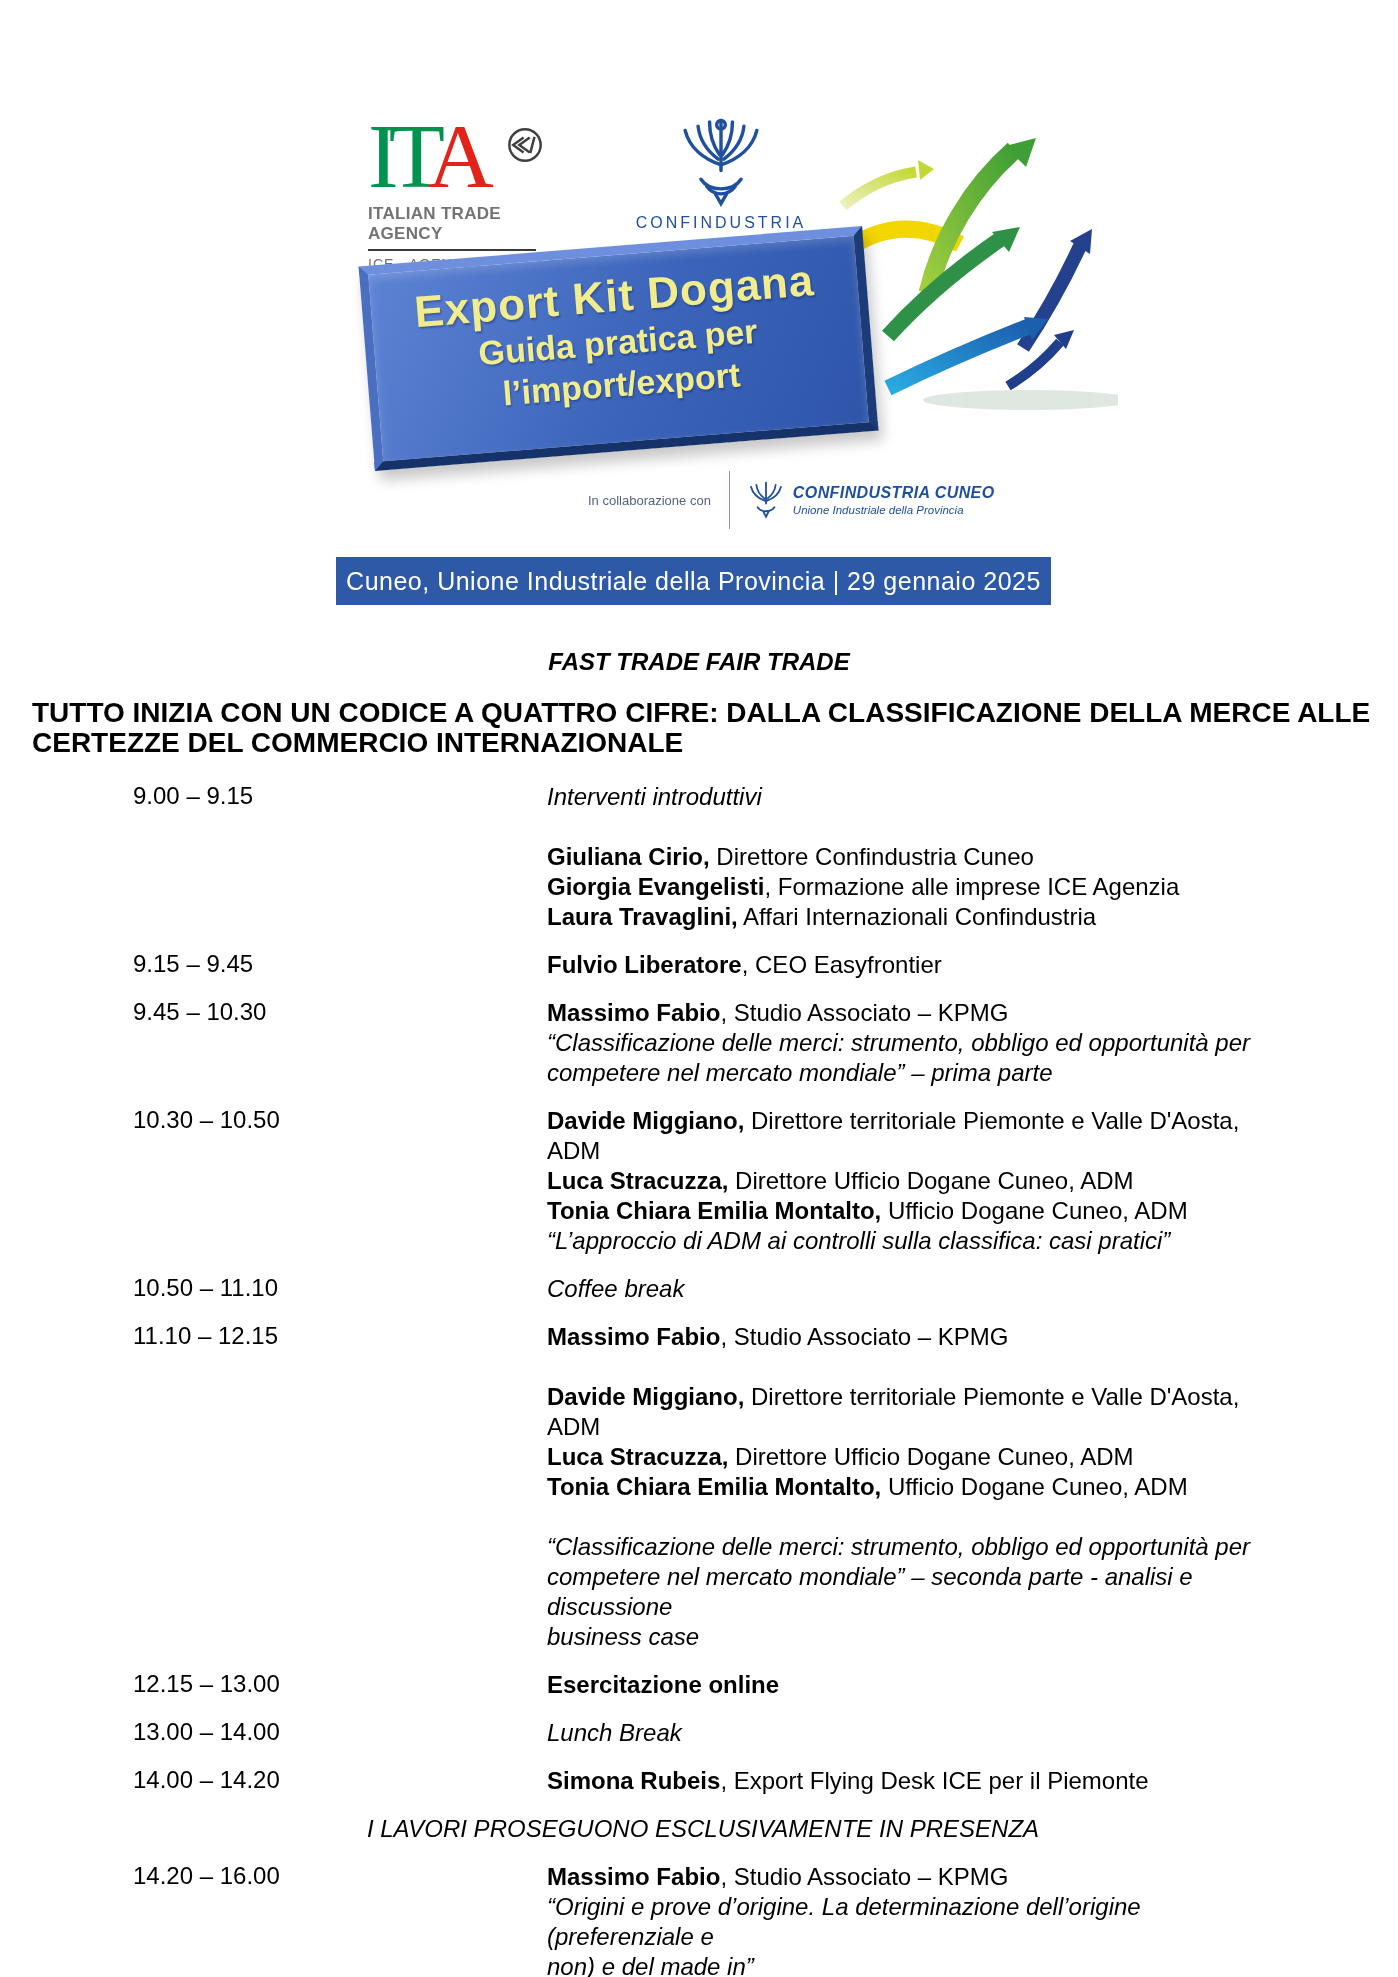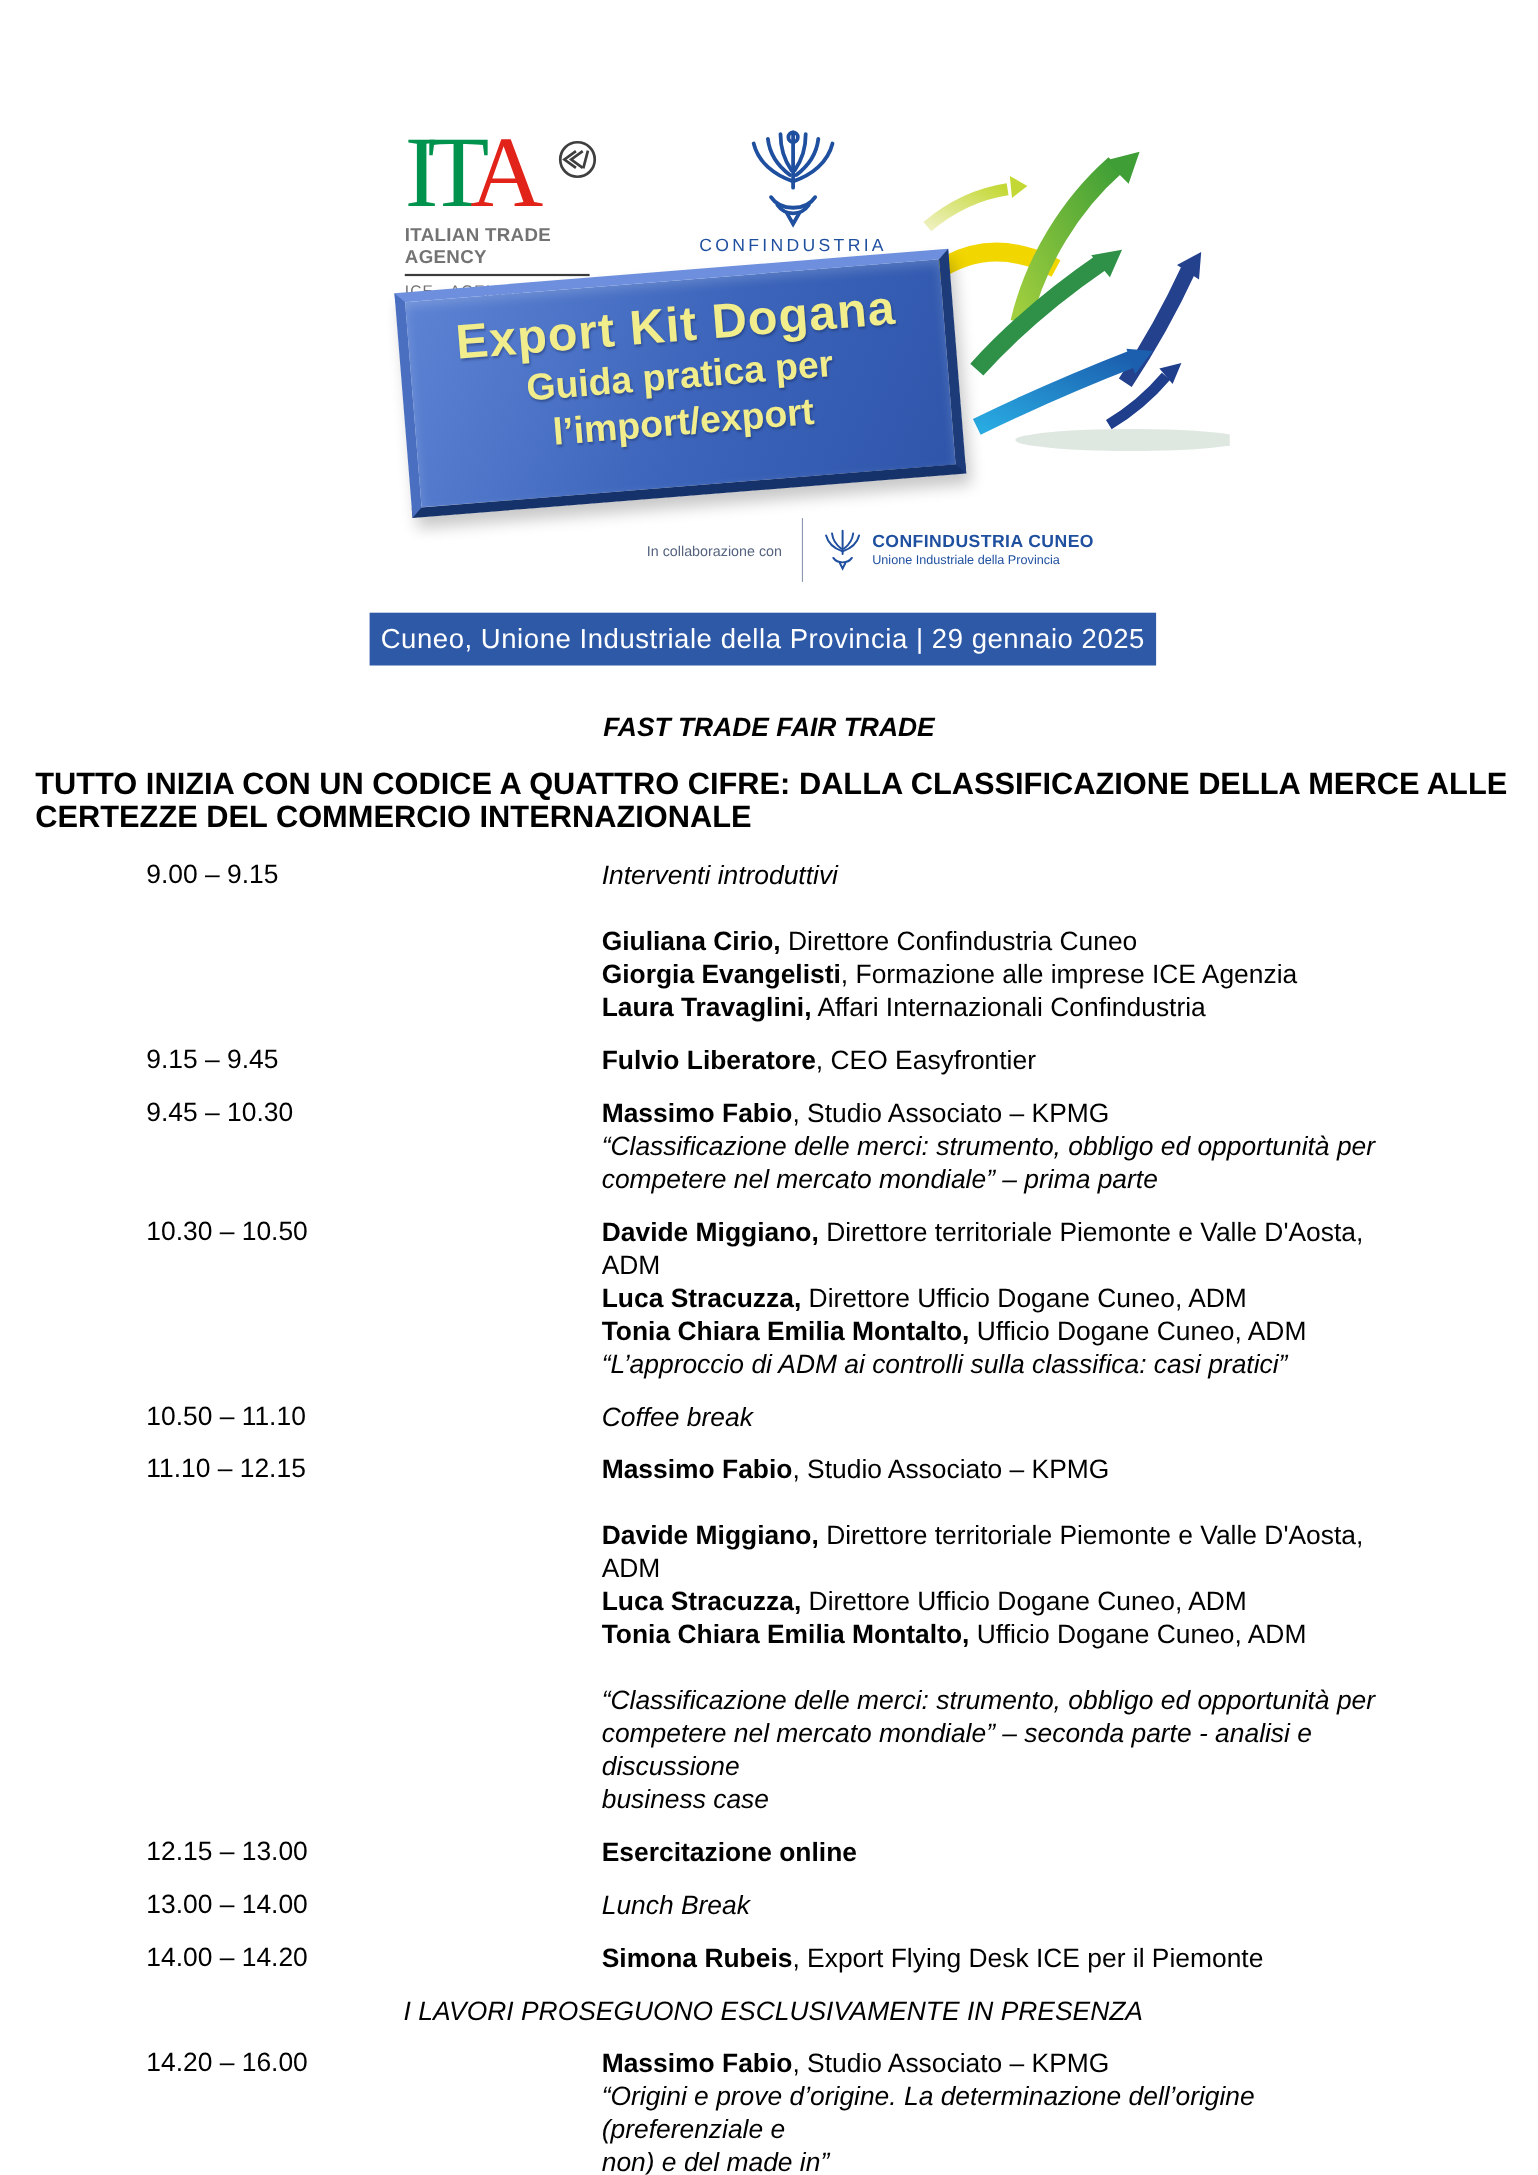--- a/index.html
+++ b/index.html
@@ -30,21 +30,21 @@
           text-align:center;color:#f1ed8c;}
   .banner-l1{margin-top:16px;font-size:44px;font-weight:600;letter-spacing:1px;
              text-shadow:1px 2px 2px rgba(15,25,70,.35);}
   .banner-l2,.banner-l3{font-size:34px;font-weight:600;line-height:42px;
              text-shadow:1px 2px 2px rgba(15,25,70,.35);}
 
   
   .collab{position:absolute;left:588px;top:468px;height:64px;display:flex;align-items:center;gap:18px;}
   .collab-text{font-size:13px;color:#55637f;}
   .collab-divider{width:1px;height:58px;background:#8a97ad;}
-  .collab-org{display:flex;align-items:center;gap:9px;}
+  .collab-org{display:flex;align-items:center;gap:9px;font-style:italic;}
   .collab-org-name{font-size:16px;font-weight:bold;color:#1f4f9f;letter-spacing:.4px;}
   .collab-org-sub{font-size:11.5px;color:#1f4f9f;margin-top:2px;}
 
   
   .location-bar{position:absolute;left:336px;top:557px;width:715px;height:48px;background:#2e59a6;
                 color:#fff;display:flex;align-items:center;justify-content:center;
                 font-size:25px;letter-spacing:.5px;}
 
   
   .content{position:absolute;left:0;top:640px;width:1398px;}

